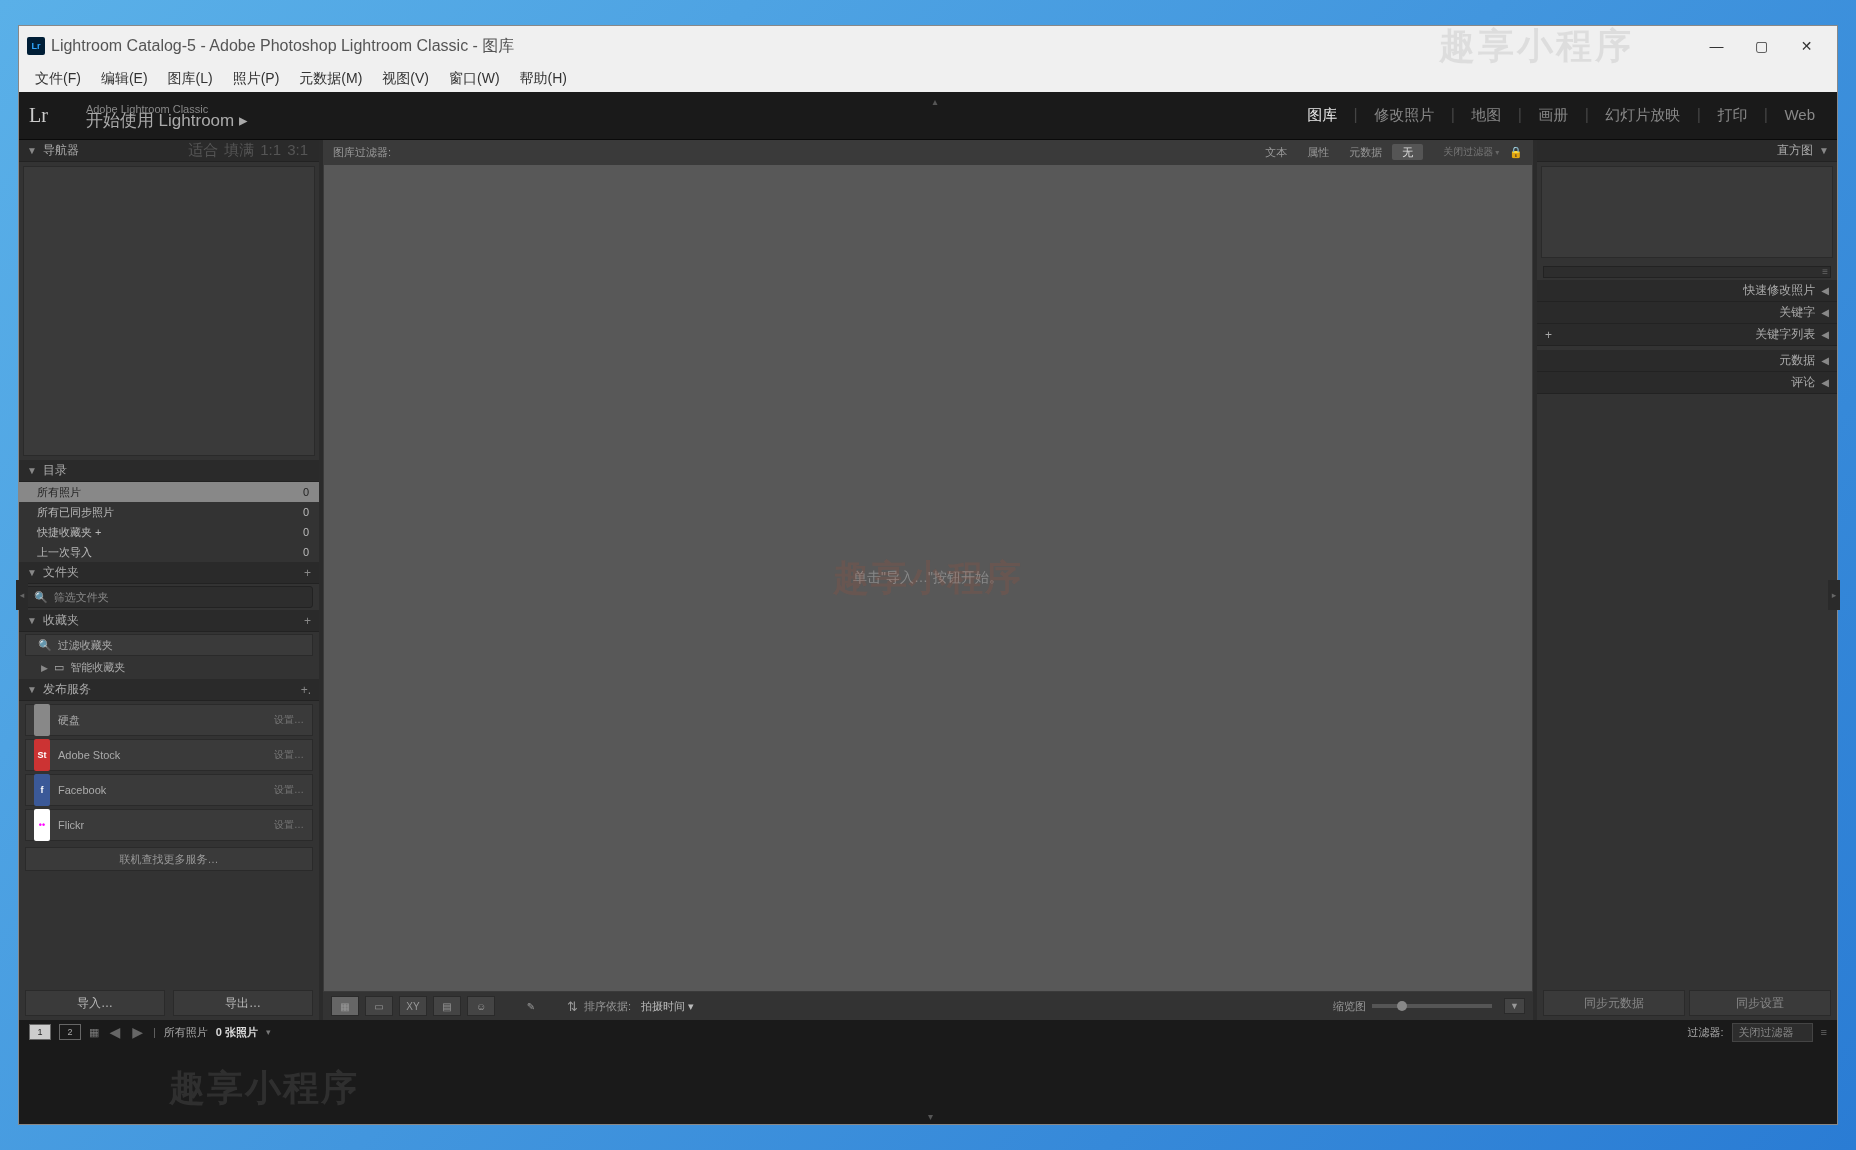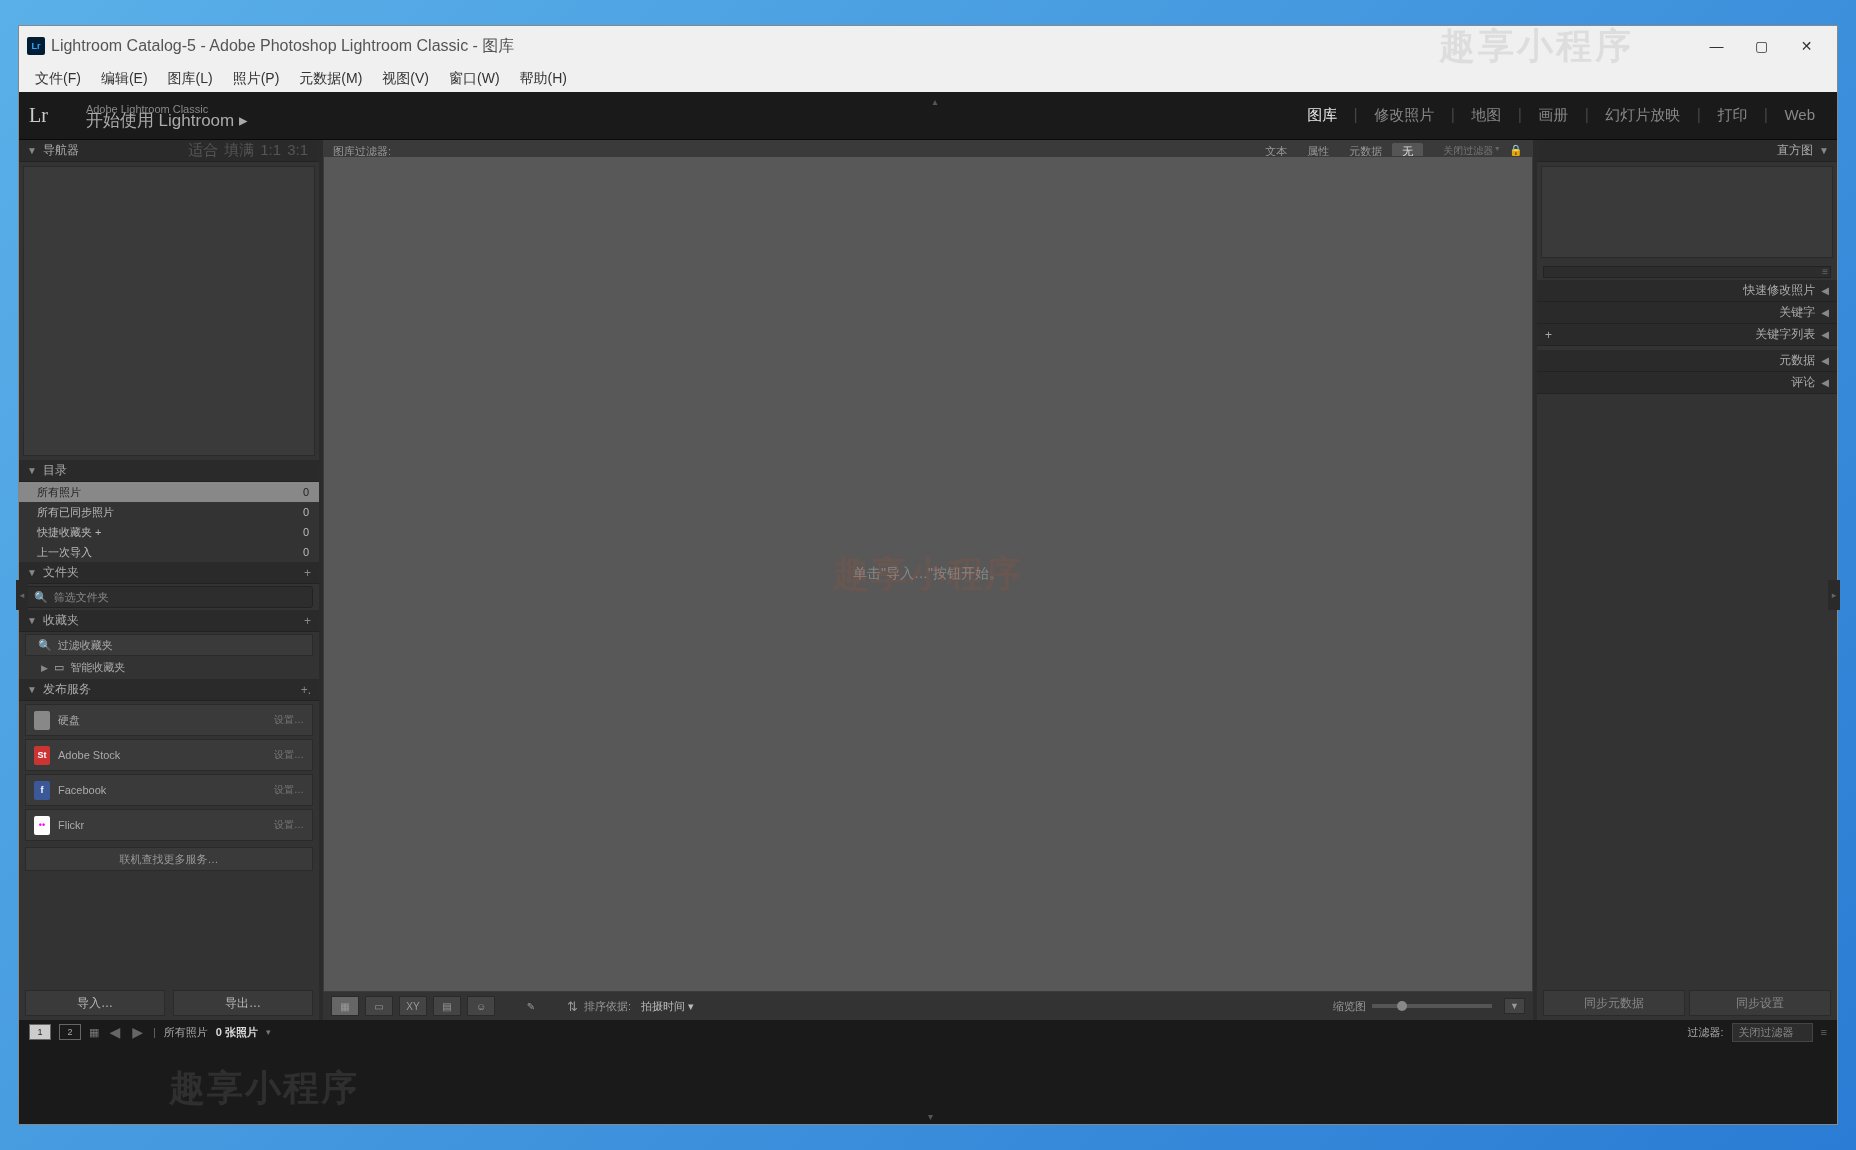--- a/index.html
+++ b/index.html
@@ -27,28 +27,28 @@
 .panel-header .fill { flex: 1; }
 .panel-header .plus { cursor: pointer; color: #888; }
 .panel-header .tri { margin-right: 6px; color: #888; font-size: 10px; }
 .nav-preview { height: 290px; background: #3a3a3a; margin: 4px; border: 1px solid #2a2a2a; }
 .catalog-list .cat-item { height: 20px; display: flex; align-items: center; padding: 0 10px 0 18px; font-size: 11px; color: #bbb; cursor: pointer; }
 .catalog-list .cat-item.sel { background: #888; color: #222; }
 .catalog-list .cat-item .fill { flex: 1; }
 .folder-filter { height: 22px; margin: 2px 6px; background: #2d2d2d; border: 1px solid #222; border-radius: 3px; display: flex; align-items: center; padding: 0 8px; font-size: 11px; color: #888; }
 .coll-item { height: 22px; display: flex; align-items: center; padding: 0 8px 0 12px; font-size: 11px; background: #3a3a3a; margin: 2px 6px 0 6px; border: 1px solid #2a2a2a; }
 .pub-item { height: 32px; margin: 3px 6px; background: #3a3a3a; border: 1px solid #2a2a2a; display: flex; align-items: center; padding: 0 8px; font-size: 11px; cursor: pointer; }
-.pub-item .pub-icon { width: 16px; height: 19px; margin-right: 8px; border-radius: 2px; display: inline-flex; align-items: center; justify-content: center; font-size: 9px; font-weight: bold; color: #fff; }
+.pub-item .pub-icon { width: 16px; height: 32px; margin-right: 8px; border-radius: 2px; display: inline-flex; align-items: center; justify-content: center; font-size: 9px; font-weight: bold; color: #fff; }
 .pub-item .fill { flex: 1; }
 .pub-item .setup { color: #777; font-size: 10px; }
 .find-more { height: 24px; margin: 3px 6px; background: #3a3a3a; border: 1px solid #2a2a2a; display: flex; align-items: center; justify-content: center; font-size: 11px; color: #999; cursor: pointer; }
 .imp-row { display: flex; gap: 8px; padding: 4px 6px; }
 .imp-btn { flex: 1; height: 26px; background: #3a3a3a; border: 1px solid #2a2a2a; display: flex; align-items: center; justify-content: center; font-size: 12px; color: #bbb; cursor: pointer; }
 .center { flex: 1; display: flex; flex-direction: column; background: #4a4a4a; margin: 0 4px; }
-.filter-bar { height: 16px; background: #3a3a3a; display: flex; padding: 4px 10px; font-size: 11px; color: #999; }
+.filter-bar { height: 24px; background: #3a3a3a; display: flex; align-items: center; padding: 4px 10px; font-size: 11px; color: #999; }
 .filter-bar .fill { flex: 1; }
 .filter-bar .f-item { padding: 0 10px; cursor: pointer; }
 .filter-bar .f-item.active { background: #555; color: #ddd; border-radius: 2px; padding: 2px 10px; }
 .filter-bar .lock { margin-left: 8px; }
 .grid-area { flex: 1; display: flex; align-items: center; justify-content: center; position: relative; background: #585858; border: 1px solid #3a3a3a; }
 .grid-area .hint { color: #888; font-size: 14px; }
 .grid-area .wm { position: absolute; color: rgba(200,80,50,0.15); font-size: 36px; font-weight: bold; letter-spacing: 2px; }
 .toolbar { height: 28px; background: #333; display: flex; align-items: center; padding: 0 8px; gap: 6px; font-size: 11px; color: #999; }
 .toolbar .view-btn { width: 28px; height: 20px; background: #444; border: 1px solid #2a2a2a; display: inline-flex; align-items: center; justify-content: center; cursor: pointer; font-size: 10px; }
 .toolbar .view-btn.active { background: #666; }

